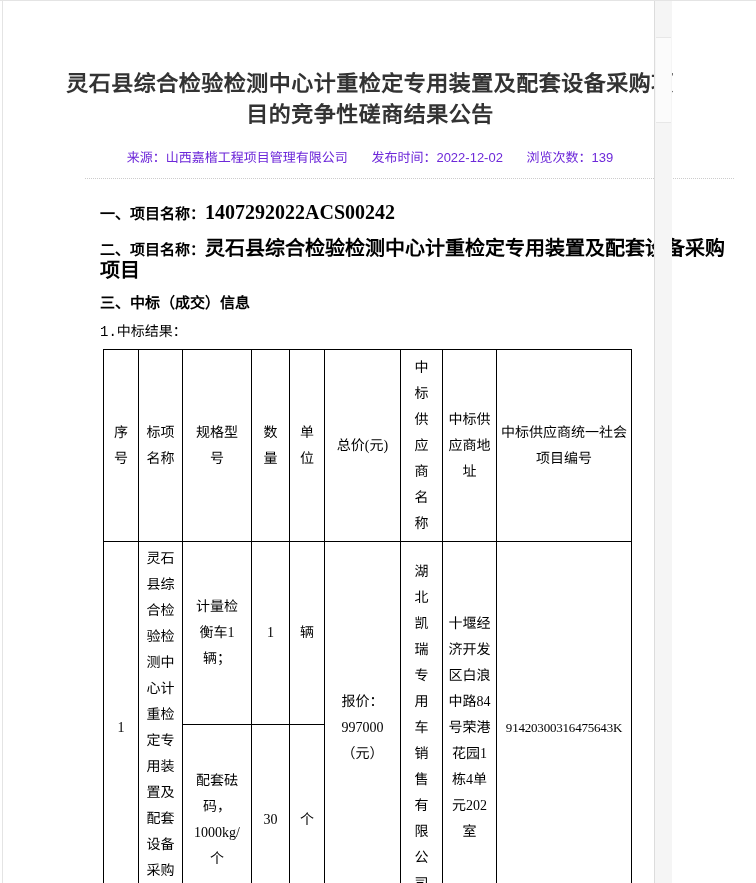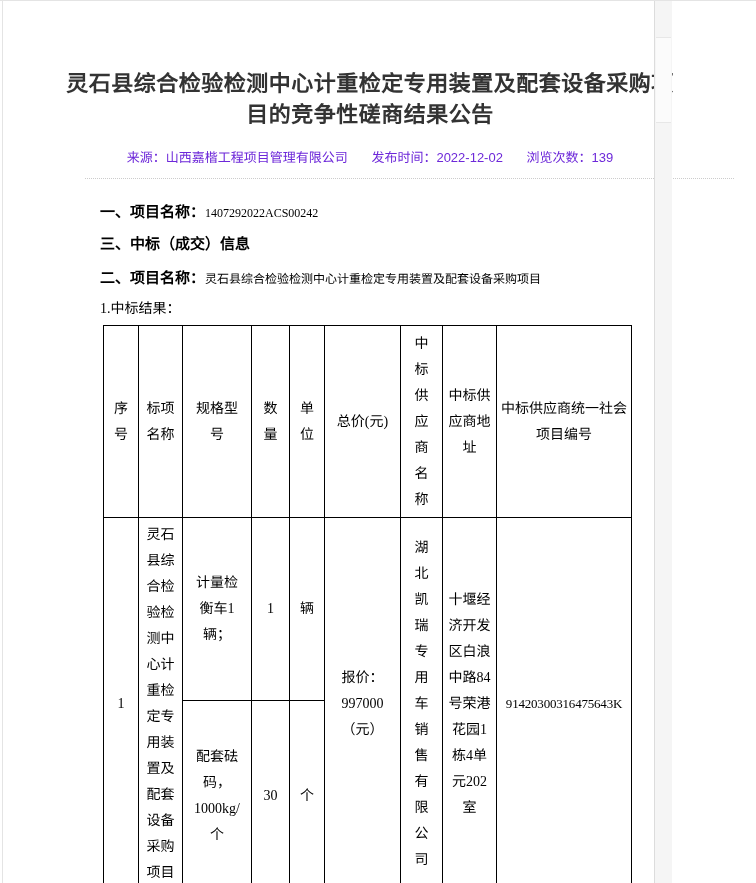--- a/index.html
+++ b/index.html
@@ -53,28 +53,28 @@
   .sections { margin-left: 97px; color: #000; }
   .sec { margin-top: 0; }
   .sec-bold {
     font-size: 15px; font-weight: bold; line-height: 20px;
     font-family: "Liberation Sans", sans-serif;
   }
   .sec-1 { margin-top: 23px; }
   .sec-2 { margin-top: 14px; }
   .sec-3 { margin-top: 11px; }
   .sec-value {
-    font-weight: normal; font-size: 12px;
+    font-weight: bold; font-size: 20px;
     font-family: "Liberation Serif", serif;
     text-align: center;
   }
   .result-line {
     margin-top: 10px;
     font-size: 14px; line-height: 19px;
-    font-family: Liberation Serif, serif;
+    font-family: Liberation Mono, monospace;
     font-weight: normal; color: #000;
   }
 
   table.award-table {
     border-collapse: collapse;
     table-layout: fixed;
     margin: 7px 0 0 100px;
     font-family: "Liberation Serif", serif;
     font-size: 14px; color: #000;
   }
@@ -113,25 +113,25 @@
     </div>
 
     <hr class="dotted-divider">
 
     <div class="sections">
 
       <div class="sec sec-1 sec-bold">
         <span>一、项目名称：</span><span class="sec-value">1407292022ACS00242</span>
       </div>
 
-      <div class="sec sec-3 sec-bold">三、中标（成交）信息</div>
-
       <div class="sec sec-2 sec-bold">
         <span>二、项目名称：</span><span class="sec-value">灵石县综合检验检测中心计重检定专用装置及配套设备采购项目</span>
       </div>
+
+      <div class="sec sec-3 sec-bold">三、中标（成交）信息</div>
 
       <div class="result-line">1.中标结果：</div>
 
     </div>
 
     <table class="award-table">
       <colgroup>
         <col style="width:35px">
         <col style="width:44px">
         <col style="width:69px">

